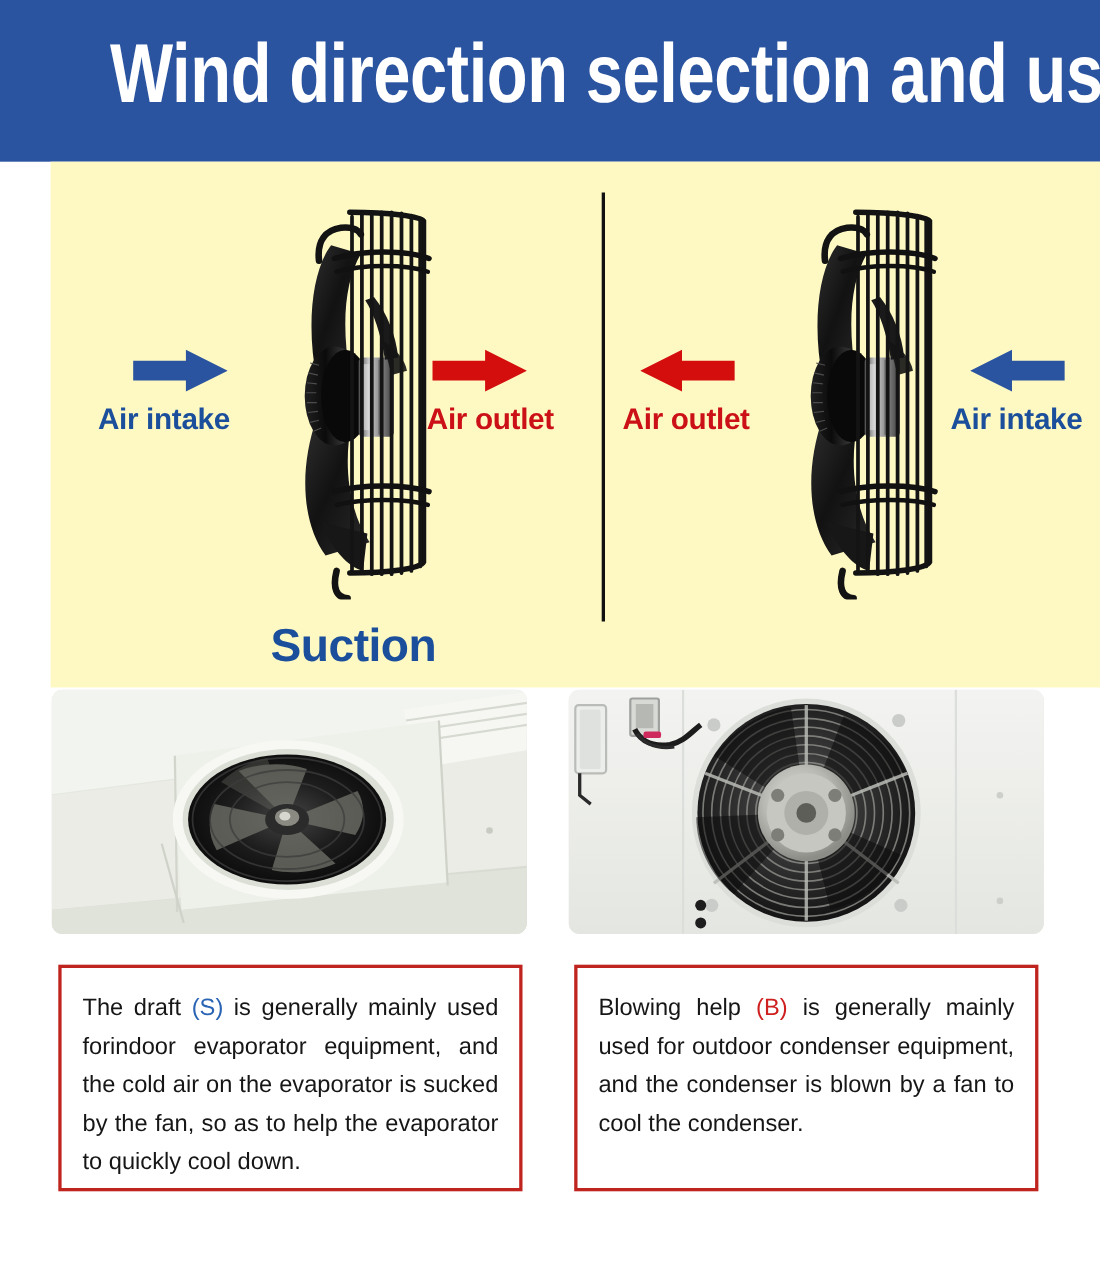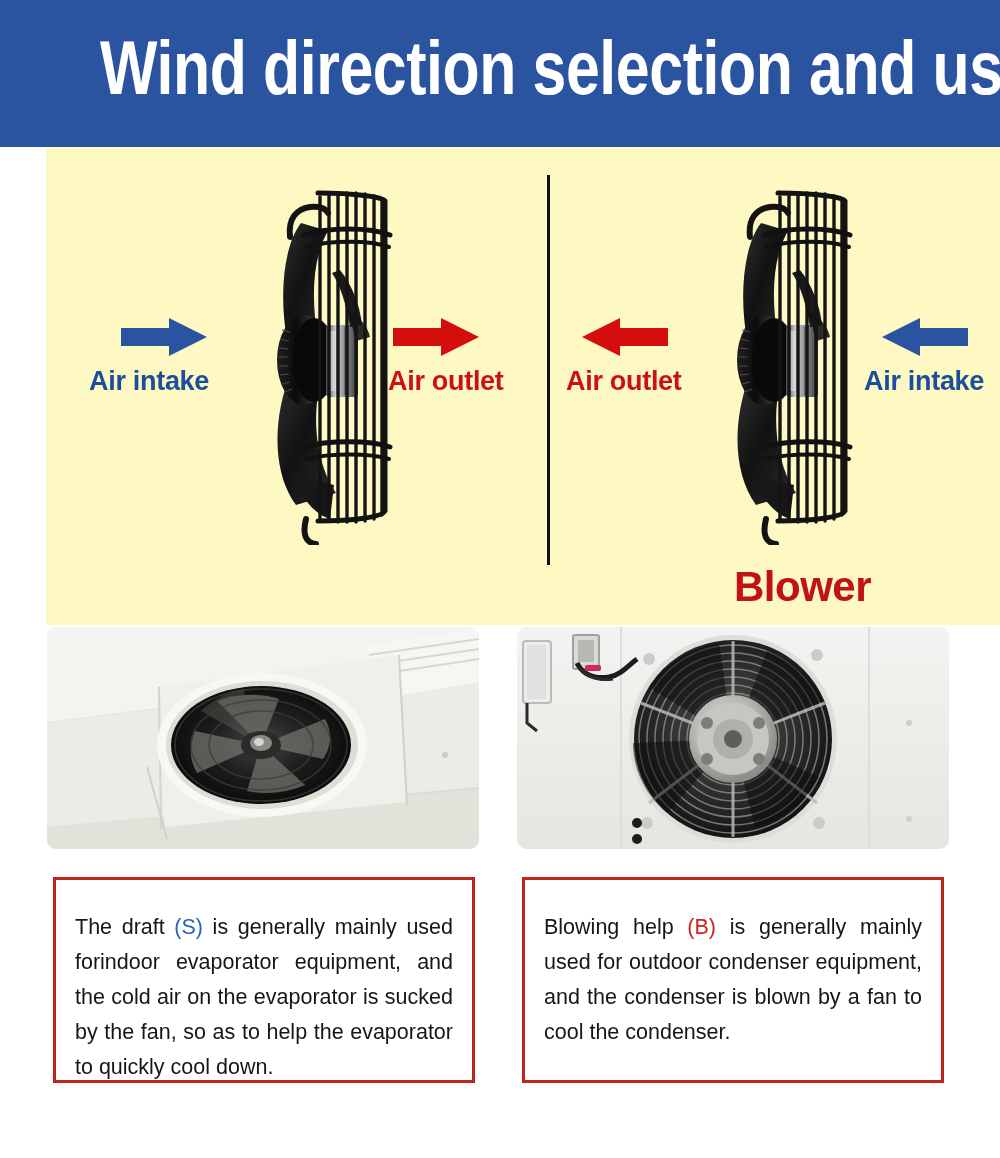--- a/index.html
+++ b/index.html
@@ -131,21 +131,21 @@
 
   
   .text-card {
     position: absolute;
     top: 877px;
     width: 422px;
     height: 206px;
     border: 3px solid #c0241f;
     background: #ffffff;
     box-sizing: border-box;
-    padding: 30px 19px 10px 19px;
+    padding: 19px 19px 10px 19px;
   }
   .card-left  { left: 53px; }
   .card-right { left: 522px; }
 
   .card-text {
     font-family: "Liberation Sans", sans-serif;
     font-size: 21.5px;
     line-height: 35px;
     color: #161616;
     text-align: justify;
@@ -306,21 +306,21 @@
     <svg width="86" height="40" viewBox="0 0 86 40" xmlns="http://www.w3.org/2000/svg">
       <path d="M86 11 L 38 11 L 38 1 L 0 20 L 38 39 L 38 29 L 86 29 Z" fill="#2a54a0"></path>
     </svg>
   </div>
 
   <div class="air-label lbl-blue al-1">Air intake</div>
   <div class="air-label lbl-red al-2">Air outlet</div>
   <div class="air-label lbl-red al-3">Air outlet</div>
   <div class="air-label lbl-blue al-4">Air intake</div>
 
-  <div class="mode-title mt-right">Blower</div>
+  <div class="mode-title mt-left">Suction</div>
 </div>
 
 <div class="photo photo-left">
   <svg width="432" height="222" viewBox="0 0 432 222" xmlns="http://www.w3.org/2000/svg">
     <defs>
       <linearGradient id="pg1" x1="0" y1="0" x2="0.4" y2="1">
         <stop offset="0%" stop-color="#eceee8"></stop>
         <stop offset="50%" stop-color="#e2e5dd"></stop>
         <stop offset="100%" stop-color="#d8dbd2"></stop>
       </linearGradient>

